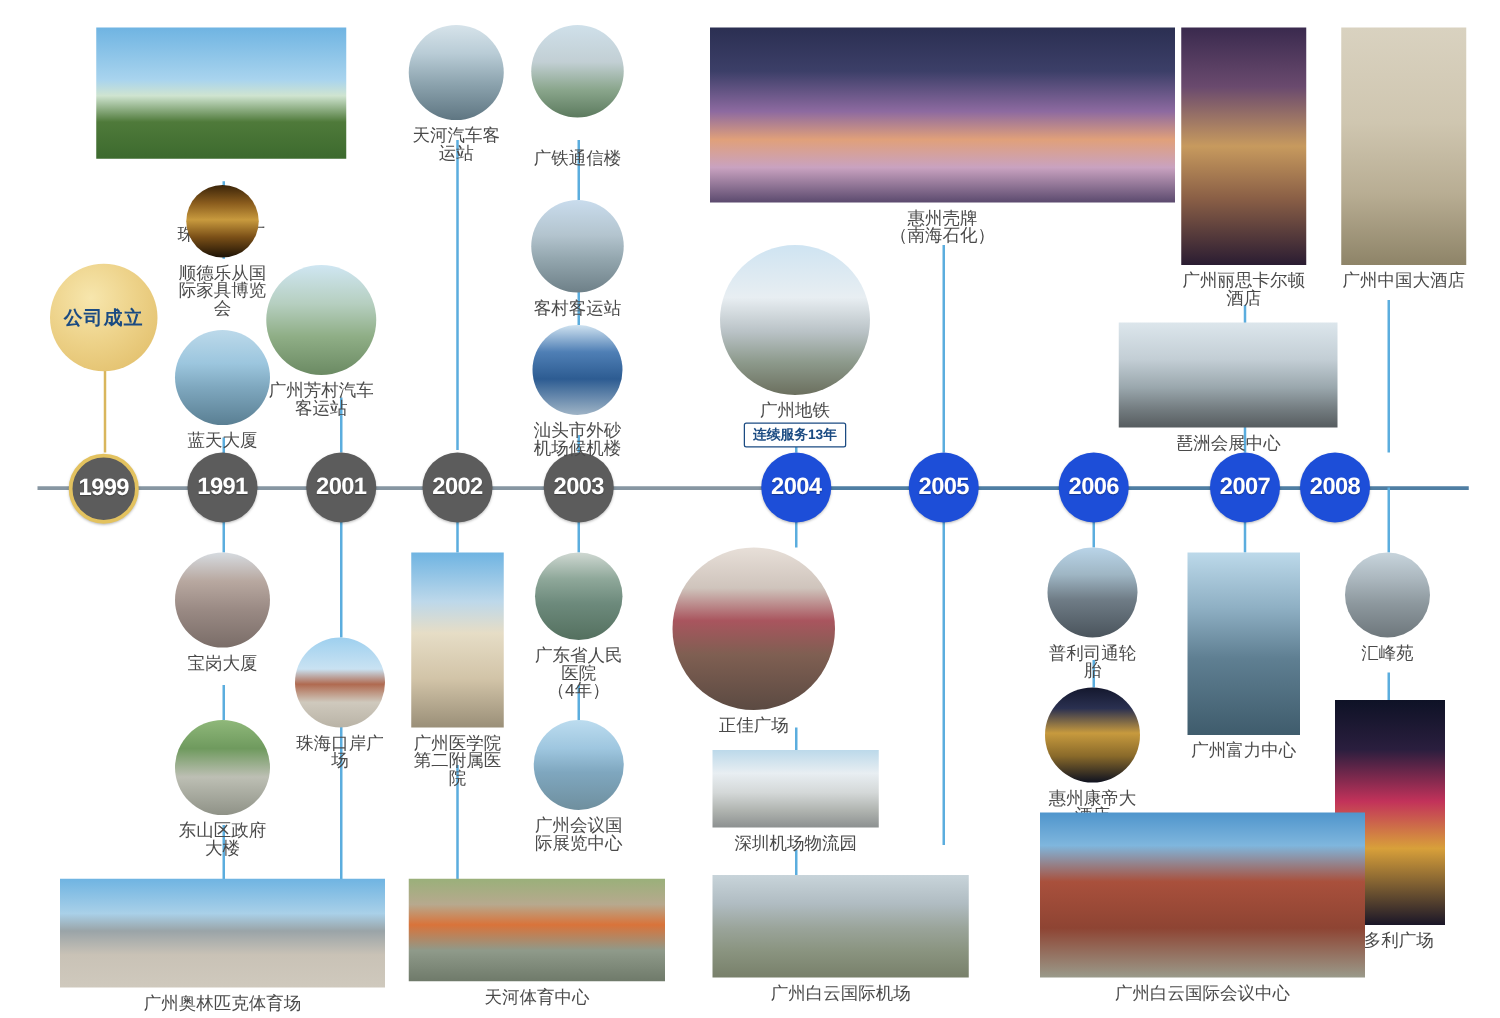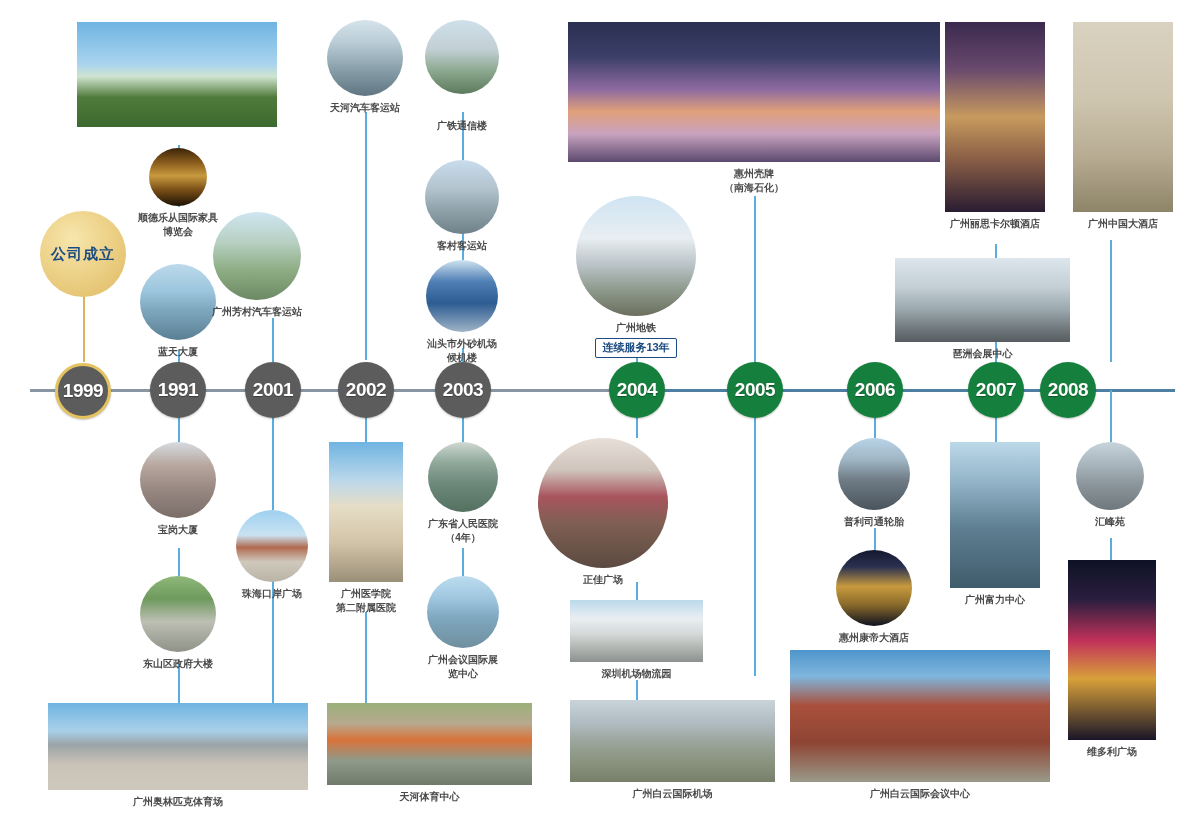--- a/index.html
+++ b/index.html
@@ -23,36 +23,36 @@
 
   
   .year{
     position:absolute;width:56px;height:56px;border-radius:50%;
     display:flex;align-items:center;justify-content:center;
     color:#ffffff;font-weight:bold;font-size:19px;letter-spacing:-0.5px;
     box-shadow:0 1px 2px rgba(0,0,0,.25);
     text-shadow:0 1px 1px rgba(0,0,0,.35);
   }
   .year.grey{background:#5c5c5c;}
-  .year.blue{background:#15803d;}
+  .year.blue{background:#1d4ed8;}
   .year.first{background:#5c5c5c;border:3px solid #e3c25f;width:50px;height:50px;}
 
   
   .founding{
     position:absolute;width:86px;height:86px;border-radius:50%;
     background:radial-gradient(circle at 38% 32%, #f7e6ad 0%, #edd289 45%, #dfba63 100%);
     display:flex;align-items:center;justify-content:center;
     color:#1b4b82;font-size:15px;font-weight:bold;letter-spacing:1px;
   }
 
   
   .node{position:absolute;display:flex;flex-direction:column;align-items:center;}
   .node .cap{
-    margin-top:5px;color:#4a4a4a;font-size:10px;line-height:14px;
-    text-align:center;white-space:pre-line;font-weight:bold;
+    margin-top:5px;color:#4a4a4a;font-size:14px;line-height:14px;
+    text-align:center;white-space:pre-line;font-weight:normal;
   }
   .ph{display:block;background:#cfd8de;overflow:hidden;position:relative;}
   .ph.circ{border-radius:50%;}
 
   
   .badge{
     margin-top:3px;border:1.5px solid #1b4b82;color:#1b4b82;
     font-size:11px;font-weight:bold;padding:1px 6px 2px;border-radius:2px;
     background:#ffffff;white-space:nowrap;
   }
@@ -292,18 +292,18 @@
   <div class="node" style="left:327px;top:703px;width:205px;">
     <span class="ph p-tianhesports" style="width:205px;height:82px;"></span>
     <span class="cap">天河体育中心</span>
   </div>
 
   <div class="node" style="left:570px;top:700px;width:205px;">
     <span class="ph p-baiyunapt" style="width:205px;height:82px;"></span>
     <span class="cap">广州白云国际机场</span>
   </div>
 
-  <div class="node" style="left:790px;top:650px;width:260px;">
+  <div class="node" style="left:832px;top:650px;width:260px;">
     <span class="ph p-baiyunconf" style="width:260px;height:132px;"></span>
     <span class="cap">广州白云国际会议中心</span>
   </div>
 
 </div>
 
 </body></html>

